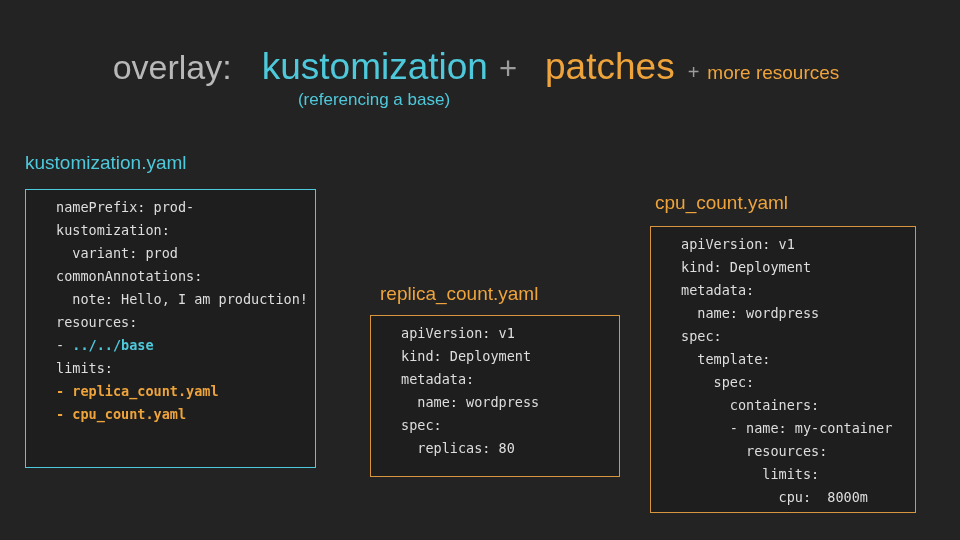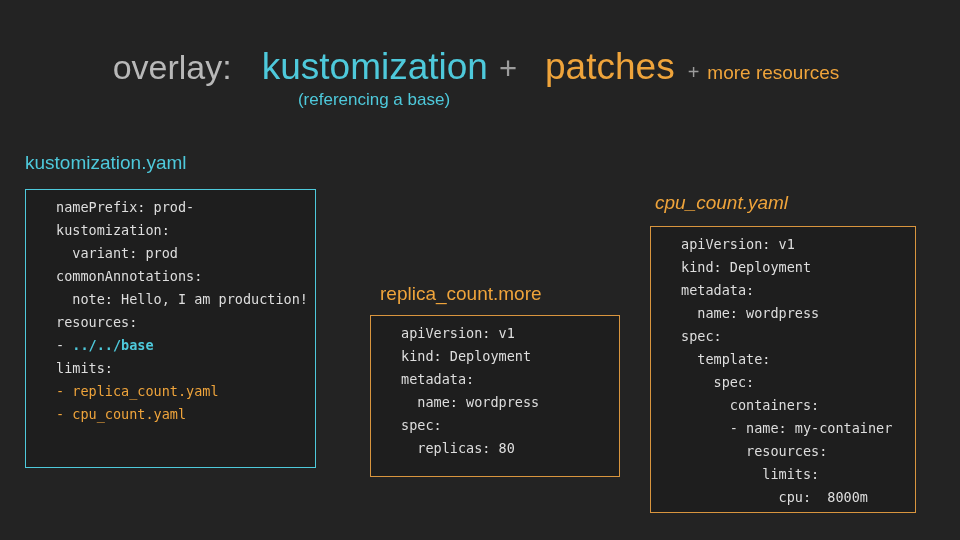--- a/index.html
+++ b/index.html
@@ -70,33 +70,33 @@
   .codebox.accent-cyan   { border-color: var(--cyan); }
   .codebox.accent-orange { border-color: #D9953E; }
 
   .code-line {
     white-space: pre;
     line-height: 23px;
     color: var(--code-text);
   }
   .seg-plain  { color: var(--code-text); }
   .seg-cyan   { color: var(--cyan);   font-weight: bold; }
-  .seg-orange { color: var(--orange); font-weight: normal; }
+  .seg-orange { color: var(--orange); font-weight: bold; }
 
   
   #panel-kustomization { left: 25px; top: 152px; }
   #panel-kustomization .panel-label { }
   #panel-kustomization .codebox { margin-top: 15px; width: 291px; height: 279px; }
 
   #panel-replica { left: 370px; top: 283px; }
   #panel-replica .panel-label { margin-left: 10px; }
   #panel-replica .codebox { margin-top: 10px; width: 250px; height: 162px; }
 
   #panel-cpu { left: 650px; top: 192px; }
-  #panel-cpu .panel-label { margin-left: 5px; font-style: italic; }
+  #panel-cpu .panel-label { margin-left: 5px; }
   #panel-cpu .codebox { margin-top: 12px; width: 266px; height: 287px; }
 </style>
 </head>
 <body>
 
 <div class="slide">
 
   <div class="title-row">
     <span class="t-overlay">overlay:</span>
     <span class="t-kusto">kustomization</span>
@@ -117,21 +117,21 @@
         <div class="code-line"><span class="seg-plain">  note: Hello, I am production!</span></div>
         <div class="code-line"><span class="seg-plain">resources:</span></div>
         <div class="code-line"><span class="seg-plain">- </span><span class="seg-cyan">../../base</span></div>
         <div class="code-line"><span class="seg-plain">limits:</span></div>
         <div class="code-line"><span class="seg-orange">- replica_count.yaml</span></div>
         <div class="code-line"><span class="seg-orange">- cpu_count.yaml</span></div>
       </div>
   </section>
 
   <section class="panel" id="panel-replica">
-    <h2 class="panel-label accent-orange">replica_count.more</h2>
+    <h2 class="panel-label accent-orange">replica_count.yaml</h2>
     <div class="codebox accent-orange">
         <div class="code-line"><span class="seg-plain">apiVersion: v1</span></div>
         <div class="code-line"><span class="seg-plain">kind: Deployment</span></div>
         <div class="code-line"><span class="seg-plain">metadata:</span></div>
         <div class="code-line"><span class="seg-plain">  name: wordpress</span></div>
         <div class="code-line"><span class="seg-plain">spec:</span></div>
         <div class="code-line"><span class="seg-plain">  replicas: 80</span></div>
       </div>
   </section>
 

